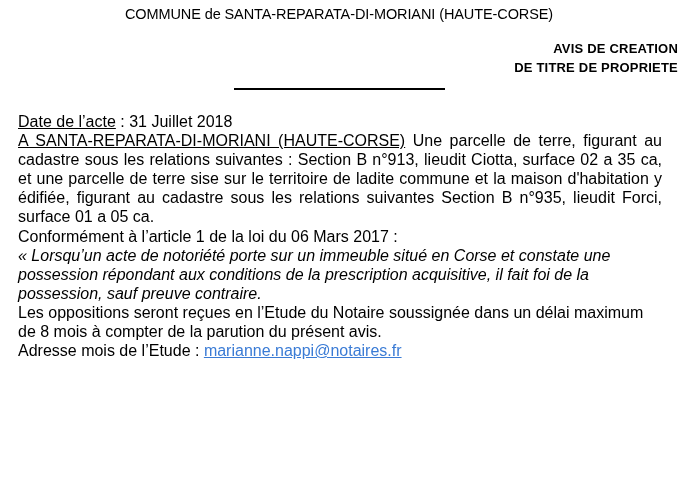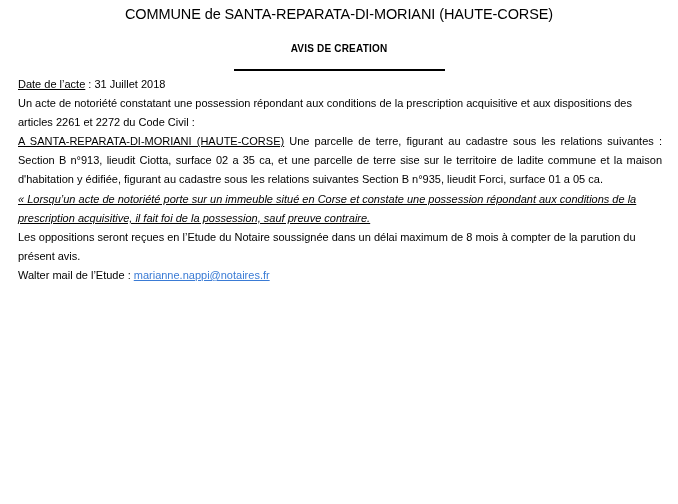--- a/index.html
+++ b/index.html
@@ -32,60 +32,60 @@
   }
   .commune-line {
     font-size: 14.5px;
     line-height: 19px;
     letter-spacing: -0.1px;
     white-space: nowrap;
   }
   .doc-title {
     margin-top: 15px;
     font-weight: bold;
-    font-size: 10px;
+    font-size: 13px;
     line-height: 19px;
     letter-spacing: 0.2px;
+    text-align: right;
   }
   .doc-title .title-line {
     display: block;
   }
   .title-rule-wrap {
     margin-top: 11px;
     text-align: center;
     line-height: 0;
   }
   .title-rule {
     display: inline-block;
     width: 211px;
     height: 2px;
     background: #000000;
     vertical-align: middle;
   }
 
   
   .doc-body {
-    margin-top: 4px;
+    margin-top: 22px;
     padding-left: 18px;
     padding-right: 16px;
-    font-size: 11px;
+    font-size: 16px;
     line-height: 19.1px;
   }
 
   .para {
     margin: 0;
     text-align: left;
   }
   .para.justify {
     text-align: justify;
     text-justify: inter-word;
   }
   .para.italic {
     font-style: italic;
-    text-decoration: underline;
   }
 
   .u {
     text-decoration: underline;
     text-underline-offset: 1px;
   }
 
   .mail-link {
     color: #3a7bd5;
     text-decoration: underline;
@@ -96,39 +96,40 @@
 </head>
 <body>
 
 <div class="page">
 
   <div class="doc-header">
     <div class="commune-line">COMMUNE de SANTA-REPARATA-DI-MORIANI (HAUTE-CORSE)</div>
 
     <div class="doc-title">
       <span class="title-line">AVIS DE CREATION</span>
+      <span class="title-line">DE TITRE DE PROPRIETE</span>
     </div>
 
     <div class="title-rule-wrap">
       <span class="title-rule"></span>
     </div>
   </div>
 
   <div class="doc-body">
 
     <p class="para"><span class="u">Date de l’acte</span><span> : </span><span>31 Juillet 2018</span></p>
 
 
-    <p class="para">Un acte de notoriété constatant une possession répondant aux conditions de la prescription acquisitive et aux dispositions des articles 2261 et 2272 du Code Civil :</p>
 
 
     <p class="para justify"><span class="u">A  SANTA-REPARATA-DI-MORIANI  (HAUTE-CORSE)</span><span> Une parcelle de terre, figurant au cadastre sous les relations suivantes : Section B n°913, lieudit Ciotta, surface  02 a 35 ca, et une parcelle de terre sise sur le territoire de ladite commune et la maison d'habitation y édifiée, figurant au cadastre sous les relations suivantes Section B n°935, lieudit Forci, surface 01 a 05 ca.</span></p>
 
+    <p class="para">Conformément à l’article 1 de la loi du 06 Mars 2017 :</p>
 
     <p class="para italic">« Lorsqu’un acte de notoriété porte sur un immeuble situé en Corse et constate une possession répondant aux conditions de la prescription acquisitive, il fait foi de la possession, sauf preuve contraire.</p>
 
 
     <p class="para">Les oppositions seront reçues en l’Etude du Notaire soussignée dans un délai maximum de 8 mois à compter de la parution du présent avis.</p>
 
-    <p class="para"><span>Walter mail de l’Etude : </span><a class="mail-link" href="#">marianne.nappi@notaires.fr</a></p>
+    <p class="para"><span>Adresse mois de l’Etude : </span><a class="mail-link" href="#">marianne.nappi@notaires.fr</a></p>
 
   </div>
 </div>
 
 </body></html>

